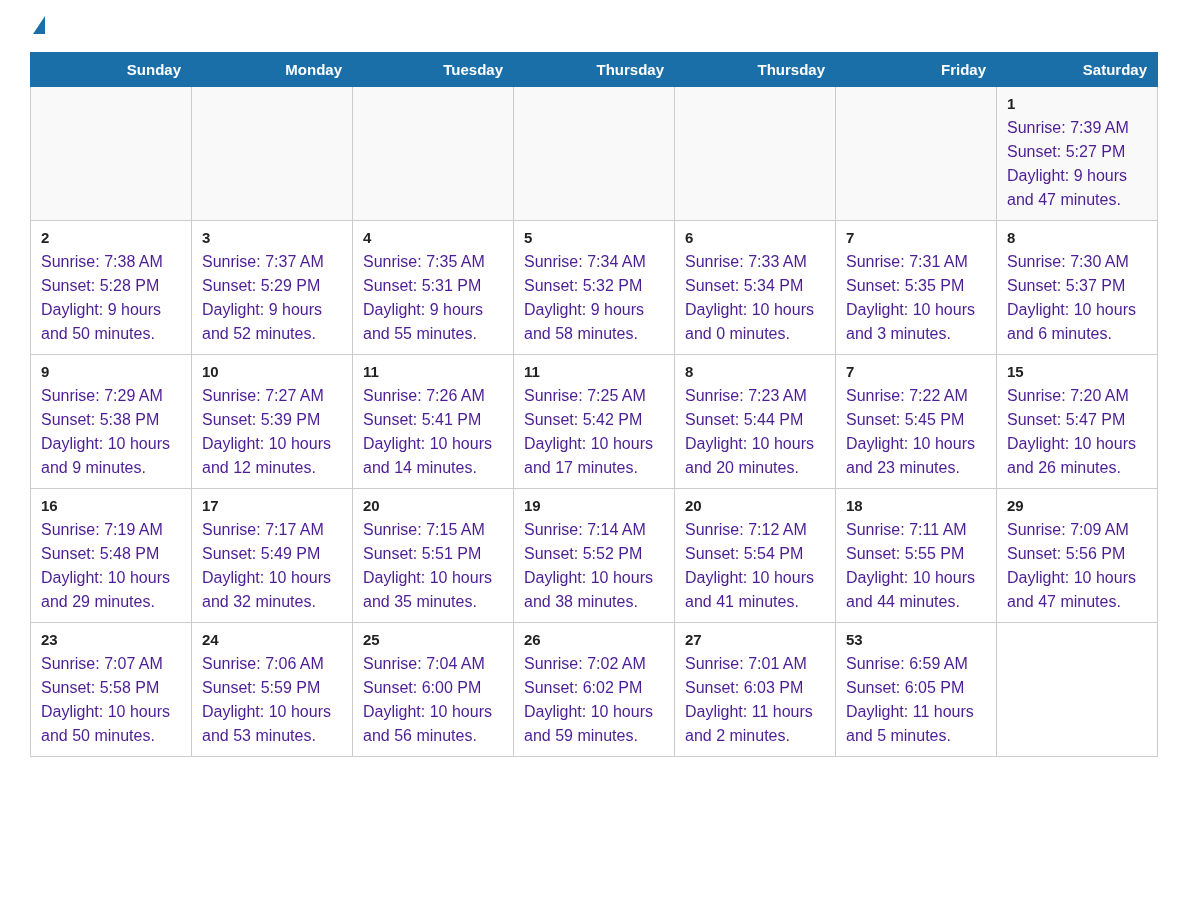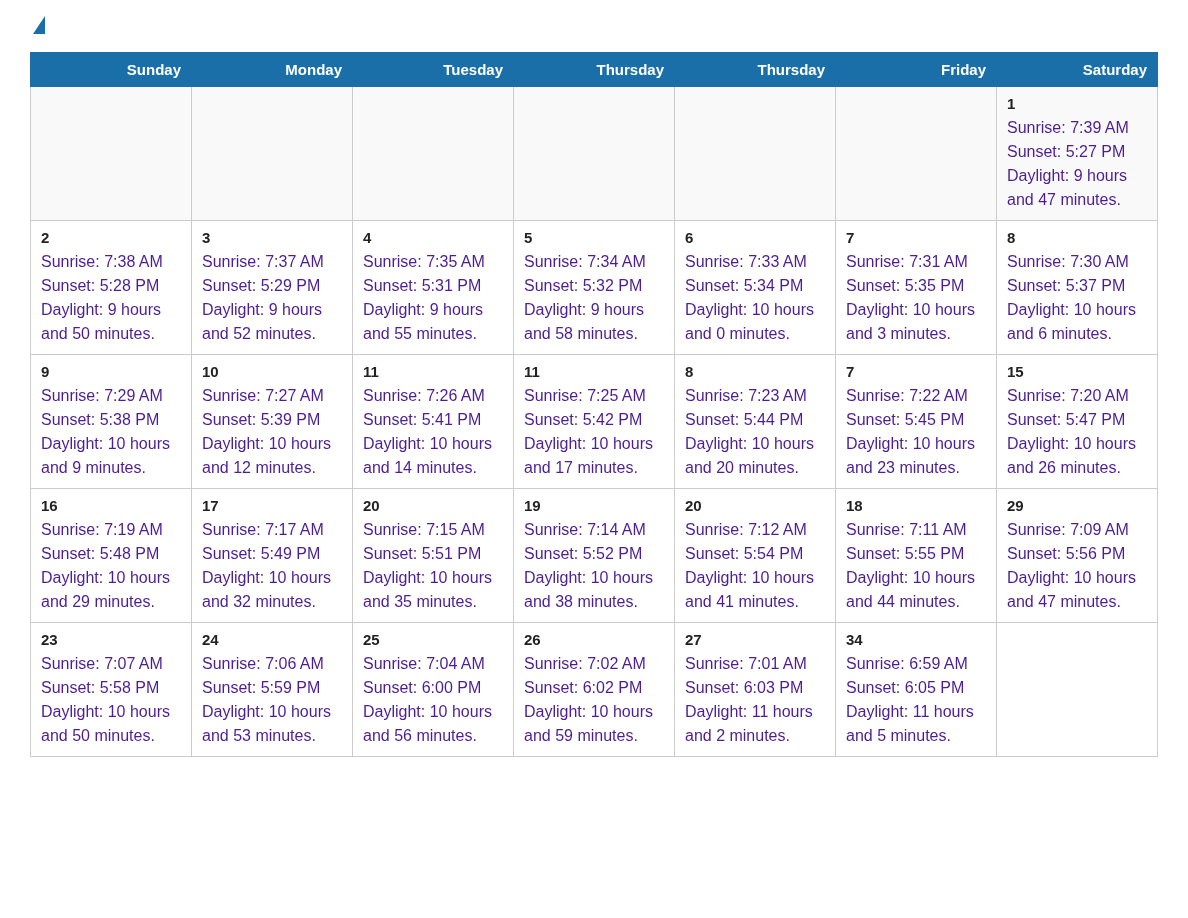--- a/index.html
+++ b/index.html
@@ -243,19 +243,19 @@
         </td>
         <td>
           <div class="day-number">26</div>
           <div class="day-info">Sunrise: 7:02 AM<br>Sunset: 6:02 PM<br>Daylight: 10 hours and 59 minutes.</div>
         </td>
         <td>
           <div class="day-number">27</div>
           <div class="day-info">Sunrise: 7:01 AM<br>Sunset: 6:03 PM<br>Daylight: 11 hours and 2 minutes.</div>
         </td>
         <td>
-          <div class="day-number">34</div>
+          <div class="day-number">53</div>
           <div class="day-info">Sunrise: 6:59 AM<br>Sunset: 6:05 PM<br>Daylight: 11 hours and 5 minutes.</div>
         </td>
         <td class="empty"></td>
       </tr>
     </tbody>
 </table>
 
 </body></html>

